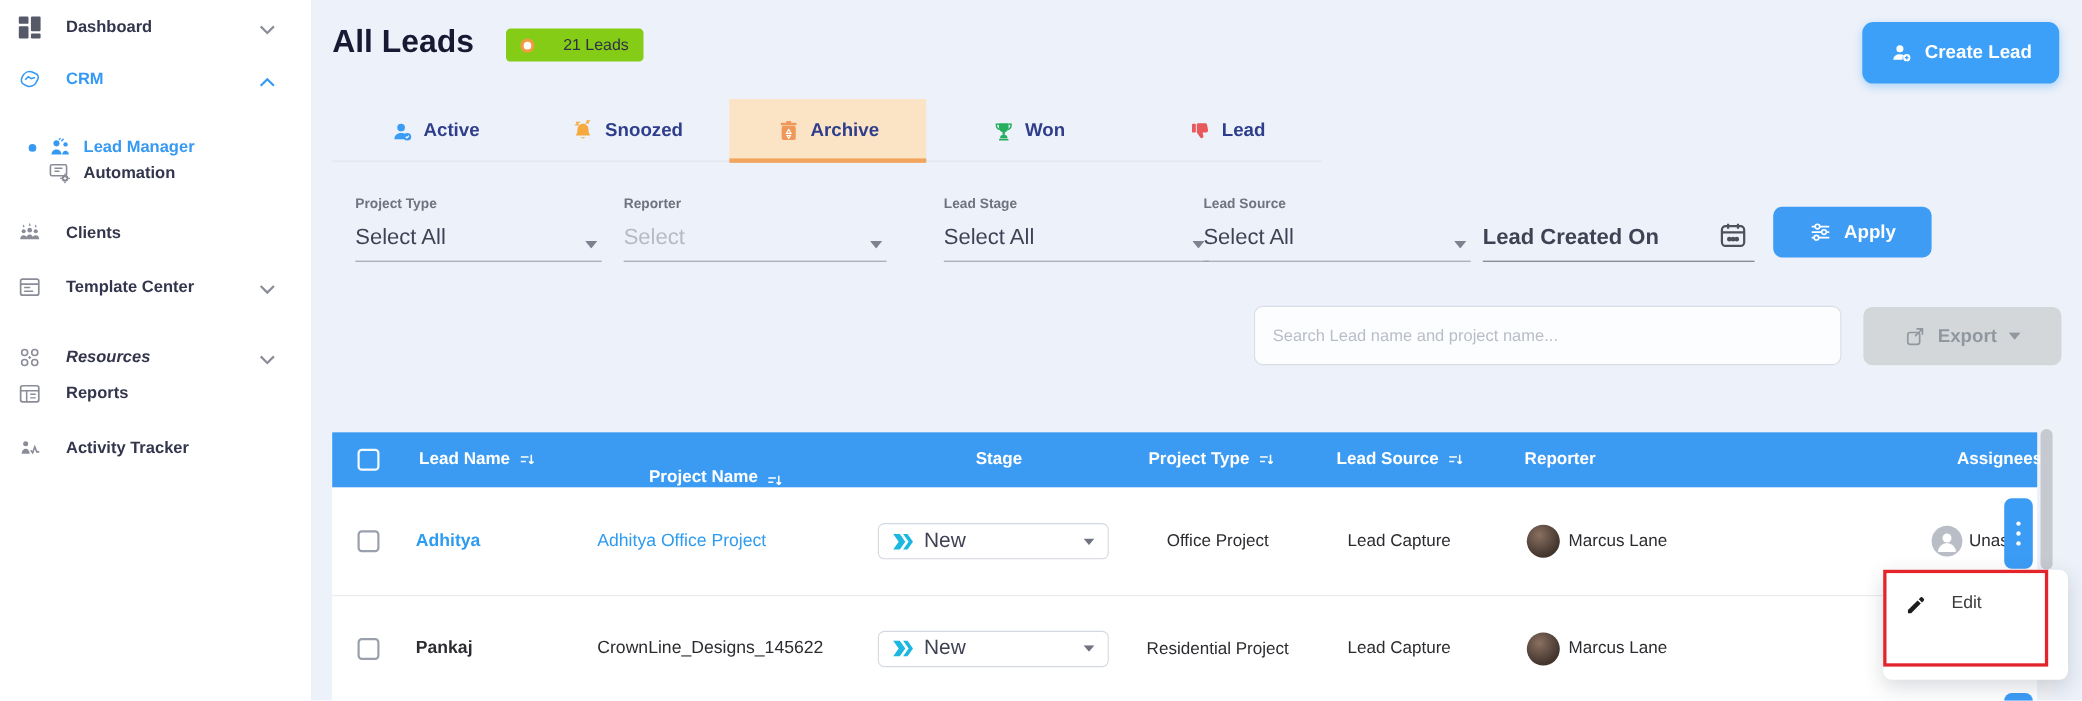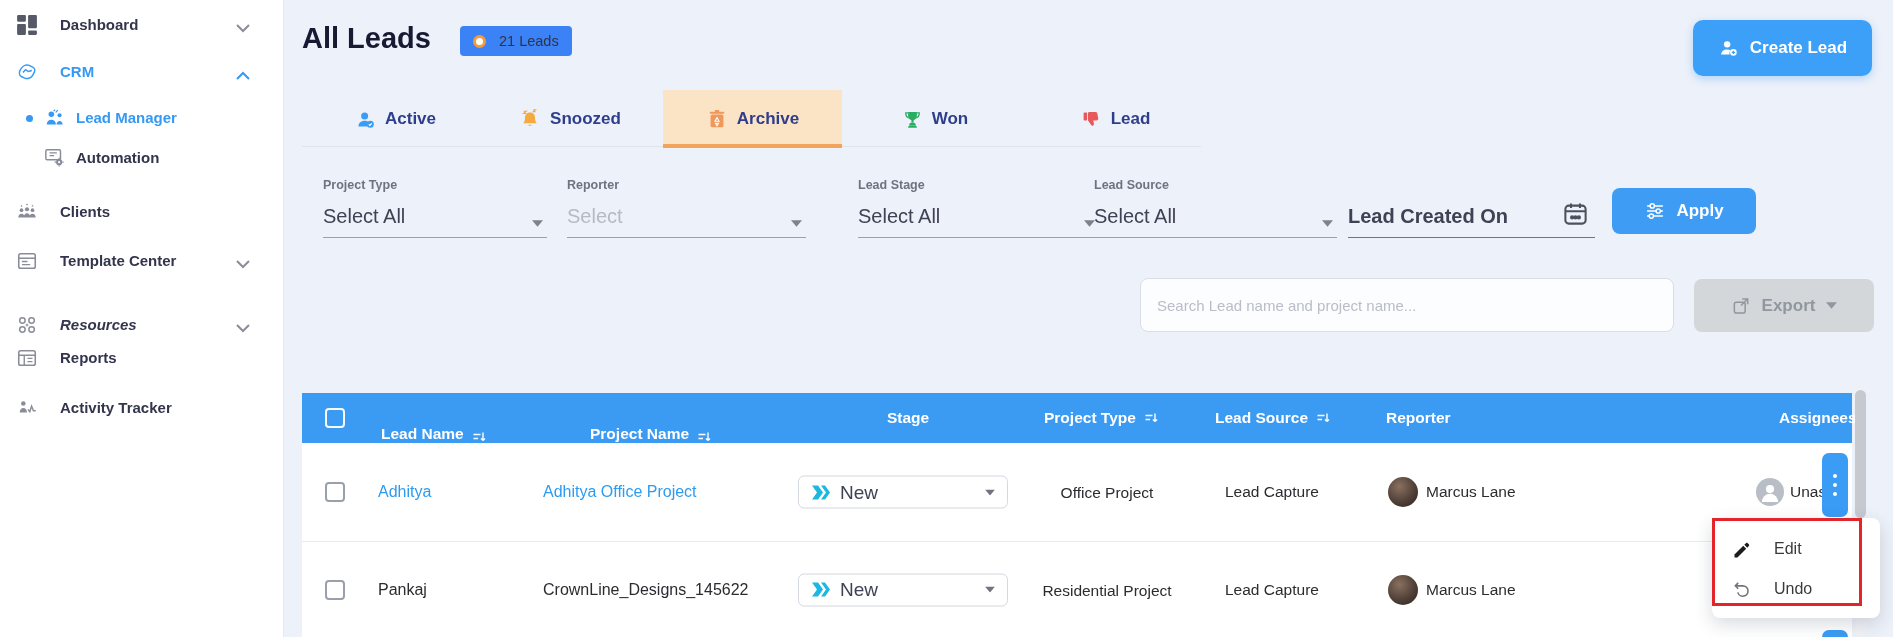--- a/index.html
+++ b/index.html
@@ -14,30 +14,30 @@
   .side-item { position:absolute; left:0; width:284px; height:30px; cursor:pointer; }
   .side-item .s-icon { position:absolute; left:16px; top:4px; width:22px; height:22px; }
   .side-item .s-label { position:absolute; left:60px; top:0; line-height:30px;
                         font-size:15px; font-weight:600; color:#33354d; }
   .side-item.sub .s-icon { left:44px; }
   .side-item.sub .s-label { left:76px; }
   .side-item.active .s-label { color:#3699f3; }
   .s-chevron { position:absolute; left:236px; top:9px; width:14px; height:12px; }
   .s-bullet { position:absolute; left:26px; top:12px; width:7px; height:7px;
               border-radius:50%; background:#3699f3; }
-  .i-dash  { top:10px; }  .i-crm { top:57px; } .i-lm { top:103px; }
+  .i-dash  { top:10px; }  .i-crm { top:57px; } .i-lm { top:119px; }
   .i-auto  { top:143px; } .i-cli { top:197px; } .i-tc { top:246px; }
   .i-res   { top:310px;font-style:italic; } .i-rep { top:343px; } .i-at { top:393px; }
 
   
   .page-title { position:absolute; left:302px; top:22px; font-size:29px;
                 font-weight:bold; color:#181a34; }
   .leads-badge { position:absolute; left:460px; top:26px; height:30px;
-                 padding:0 13px; background:#3b82f6; border-radius:4px;
-                 display:flex; align-items:center; gap:13px; }
+                 padding:0 13px; background:#84cc16; border-radius:4px;
+                 display:flex; align-items:center; gap:26px; }
   .badge-ring { width:13px; height:13px; border:3.5px solid #ef9d3f;
                 border-radius:50%; background:#fff; }
   .leads-badge .b-text { font-size:14.5px; color:#303248; }
   .create-btn { position:absolute; left:1693px; top:20px; width:179px; height:56px;
                 background:#3da0f8; border-radius:10px; display:flex; align-items:center;
                 justify-content:center; gap:10px; color:#fff; font-size:17px;
                 font-weight:600; cursor:pointer; box-shadow:0 3px 8px rgba(61,160,248,.35); }
 
   
   .tab { position:absolute; top:90px; height:58px; display:flex; align-items:center;
@@ -81,33 +81,33 @@
                 justify-content:center; gap:11px; color:#90979e; font-size:17px;
                 font-weight:600; cursor:pointer; }
 
   
   .table-wrap { position:absolute; left:302px; top:393px; width:1550px; height:244px;
                 background:#fff; }
   .table-head { position:absolute; left:0; top:0; width:1550px; height:50px;
                 background:#3b9bf3; }
   .h-cell { position:absolute; top:0; height:50px; display:flex; align-items:center;
             gap:8px; color:#fff; font-size:15.5px; font-weight:600; }
-  .hc-check { left:23px; }  .hc-lead { left:79px;align-items:flex-end; }  .hc-proj { left:288px;align-items:flex-end; }
+  .hc-check { left:23px; }  .hc-lead { left:79px; }  .hc-proj { left:288px;align-items:flex-end; }
   .hc-stage { left:585px; } .hc-type { left:742px; } .hc-src { left:913px; }
   .hc-rep { left:1084px; }  .hc-asg { left:1477px; }
   .head-checkbox { width:20px; height:20px; border:2px solid rgba(255,255,255,.95);
                    border-radius:4px; margin-top:0; cursor:pointer; }
   .row { position:absolute; left:0; width:1550px; }
   .row1 { top:50px; height:98px; }
   .row2 { top:148px; height:96px; border-top:1px solid #e9ebf1; }
   .cell { position:absolute; top:50%; transform:translateY(-50%); font-size:15.5px;
           color:#2b2c30; white-space:nowrap; }
   .c-check { left:23px; width:20px; height:20px; border:2px solid #9aa0ab;
              border-radius:4px; background:#fff; cursor:pointer; }
-  .c-leadname { left:76px; font-size:16px; font-weight:normal; }
+  .c-leadname { left:76px; font-size:16px; font-weight:bold; }
   .link-blue { color:#2d9bf0; cursor:pointer; }
   .c-projname { left:241px; font-size:16px; }
   .stage-select { left:496px; width:210px; height:33px; border:1.5px solid #d4d8e0;
                   border-radius:6px; background:#fff; display:flex; align-items:center;
                   padding:0 12px; gap:9px; cursor:pointer; }
   .stage-select .st-text { font-size:19px; color:#3f4254; flex:1; }
   .c-type { left:740px; width:130px; text-align:center; white-space:normal;
             line-height:19px; }
   .c-src  { left:923px; }
   .c-avatar { left:1086px; width:30px; height:30px; border-radius:50%;
@@ -564,25 +564,16 @@
   <div class="menu-item mi-edit">
     <span class="m-icon">
       <svg viewBox="0 0 24 24" width="20" height="20" fill="#1c1c1e">
           <path d="M3 17.5V21h3.5L17 10.5 13.5 7z"></path>
           <path d="M14.8 5.7l3.5 3.5 1.9-1.9c.6-.6.6-1.5 0-2.1l-1.4-1.4c-.6-.6-1.5-.6-2.1 0z"></path>
         </svg>
     </span>
     <span class="m-label">Edit</span>
   </div>
 
-  <div class="menu-item mi-undo">
-    <span class="m-icon">
-      <svg viewBox="0 0 24 24" width="20" height="20" fill="none" stroke="#70747c" stroke-width="1.9">
-          <path d="M7.5 3.5L4 7l3.5 3.5"></path>
-          <path d="M4.5 7H13a6.2 6.2 0 1 1-6 7.8"></path>
-        </svg>
-    </span>
-    <span class="m-label">Undo</span>
-  </div>
 
   <div class="menu-annotation"></div>
 
 </div>
 
 </body></html>

